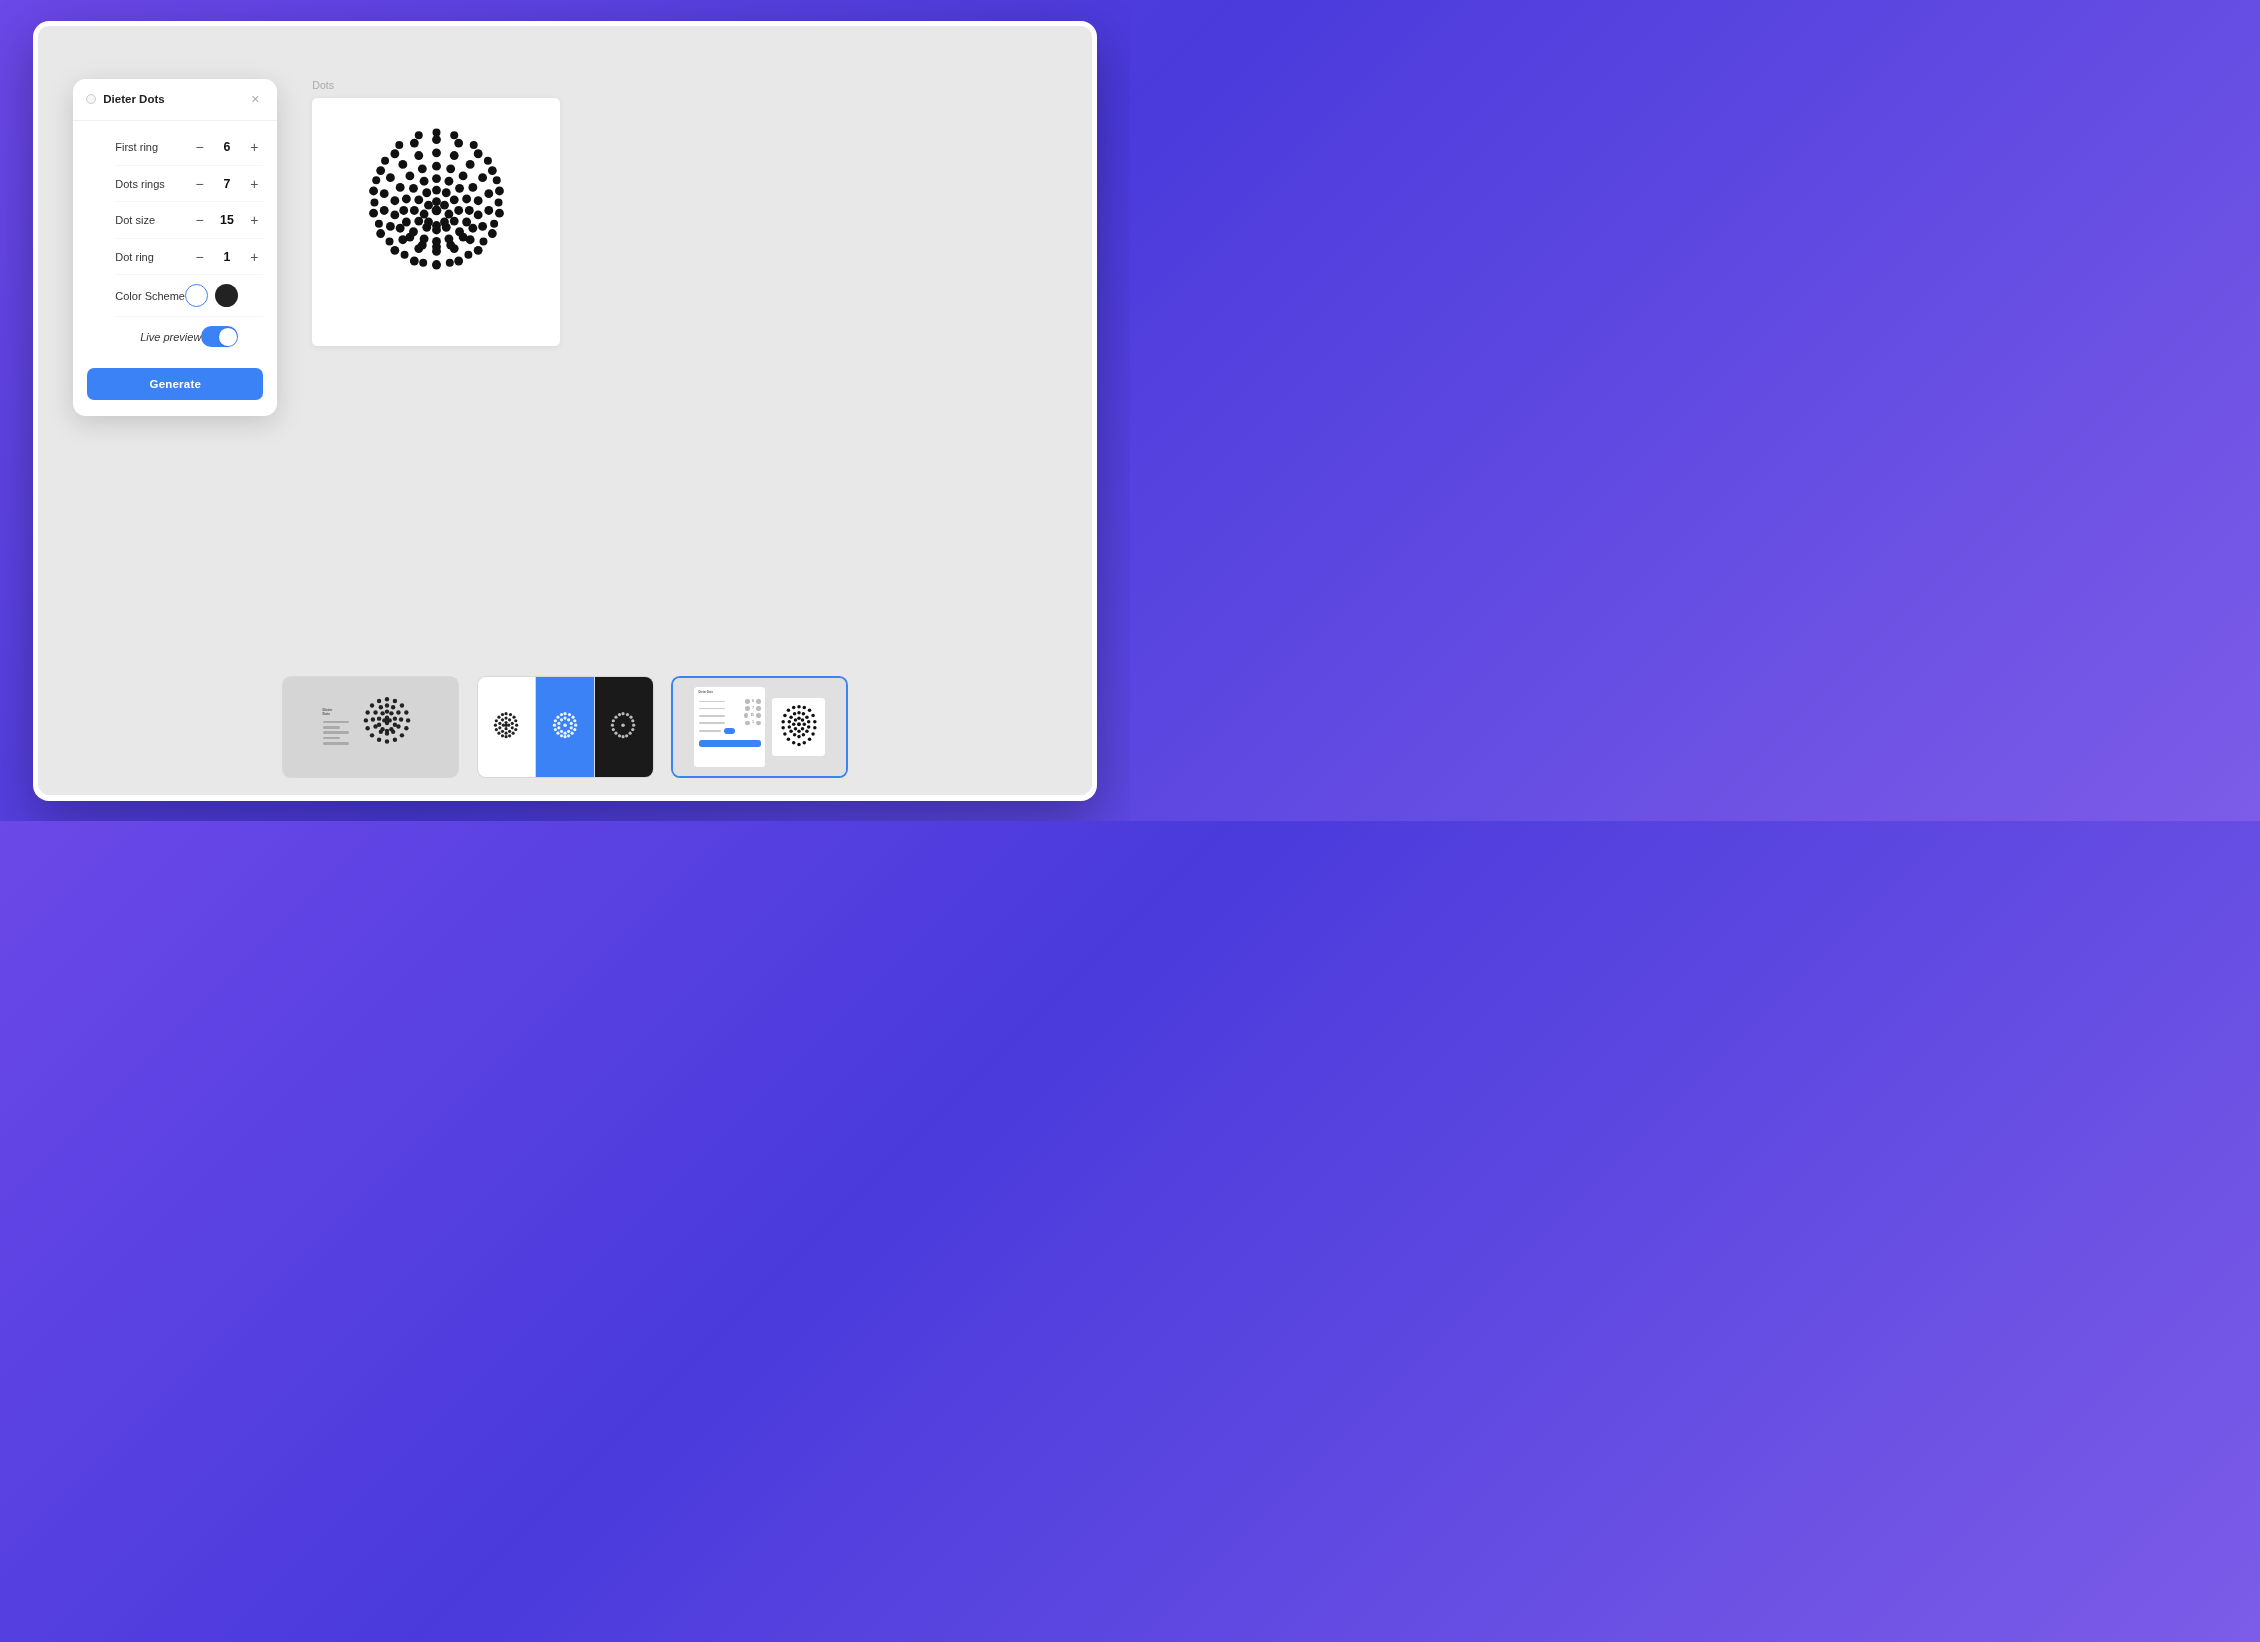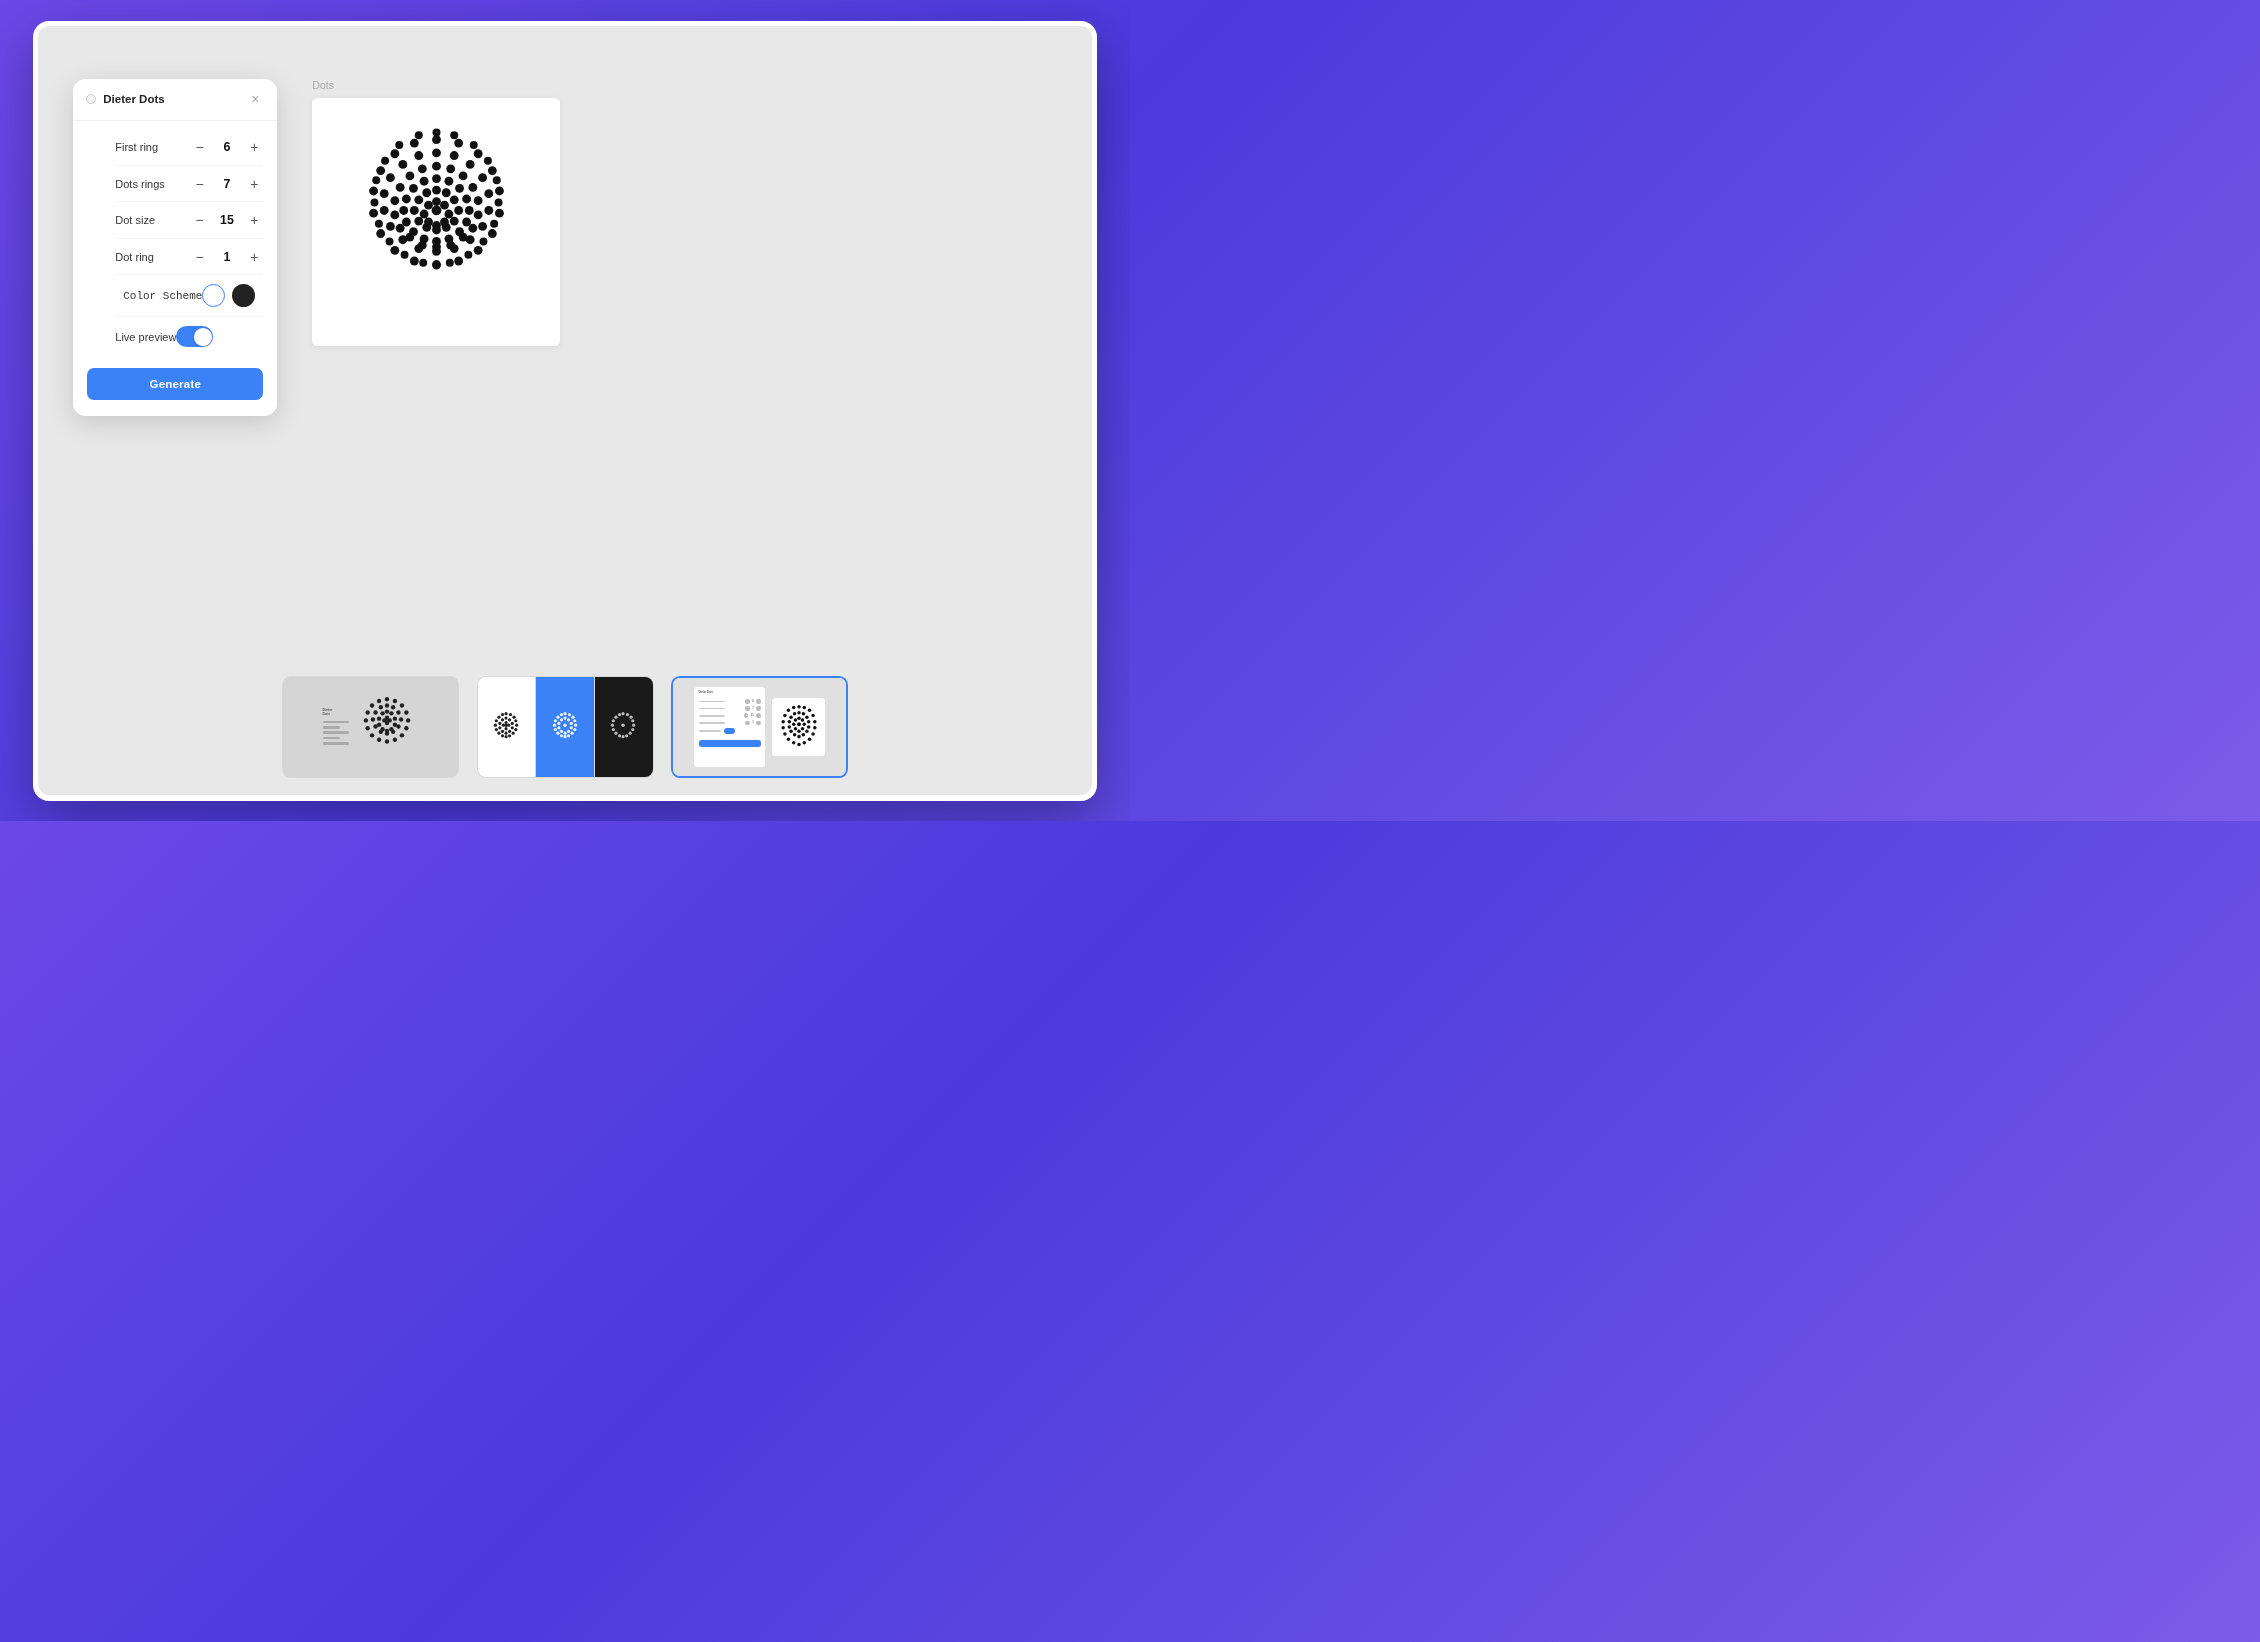--- a/index.html
+++ b/index.html
@@ -120,24 +120,23 @@
     .stepper-value {
       font-size: 12.4px;
       font-weight: 600;
       color: #111;
       min-width: 19.5px;
       text-align: center;
     }
     .color-scheme-row {
       display: flex;
       align-items: center;
-      justify-content: center;
+      justify-content: flex-start;
       padding: 8.9px 0;
       border-bottom: 0.9px solid #f5f5f5;
-      font-family: Liberation Mono, monospace;
     }
     .color-circles {
       display: flex;
       gap: 7px;
       align-items: center;
     }
     .color-circle-white {
       width: 23px;
       height: 23px;
       border-radius: 50%;
@@ -148,22 +147,23 @@
     .color-circle-black {
       width: 23px;
       height: 23px;
       border-radius: 50%;
       background: #222;
       cursor: pointer;
     }
     .live-preview-row {
       display: flex;
       align-items: center;
-      justify-content: flex-start;
+      justify-content: center;
       padding: 8.9px 0;
+      font-style: italic;
     }
     .toggle {
       width: 37px;
       height: 21px;
       border-radius: 10.6px;
       background: #3b82f6;
       position: relative;
       cursor: pointer;
     }
     .toggle-knob {

